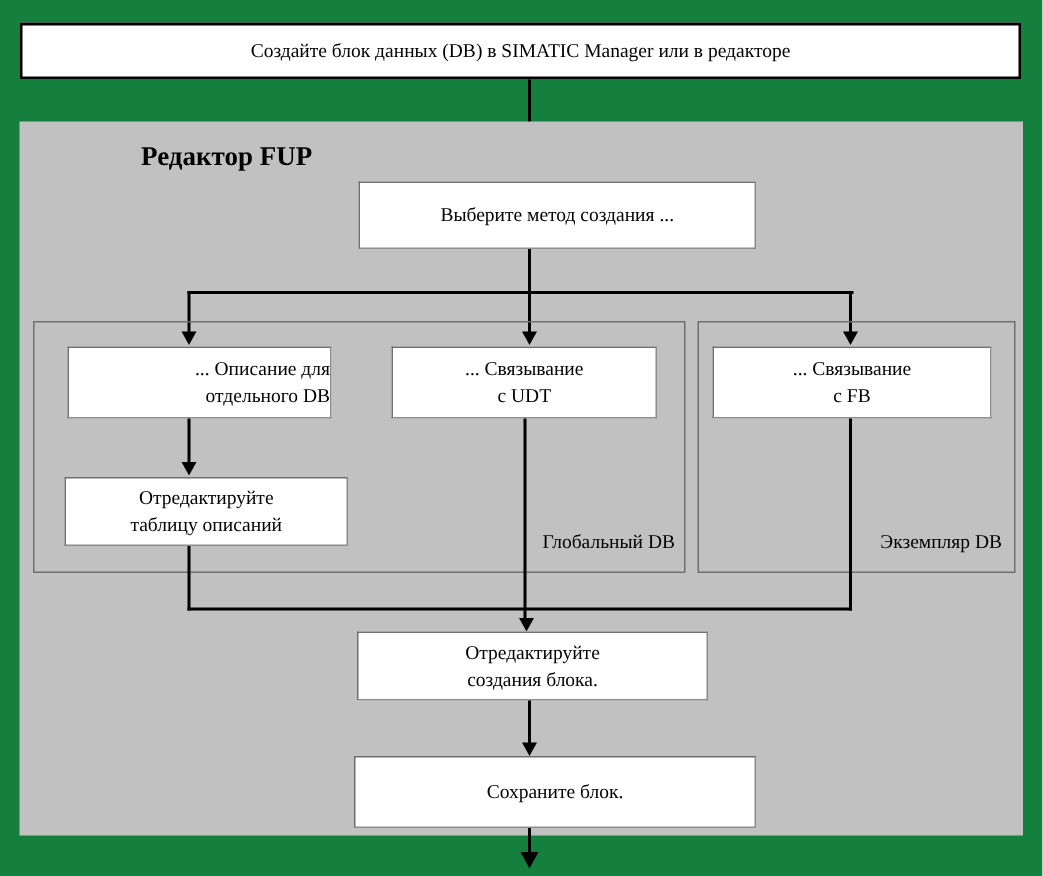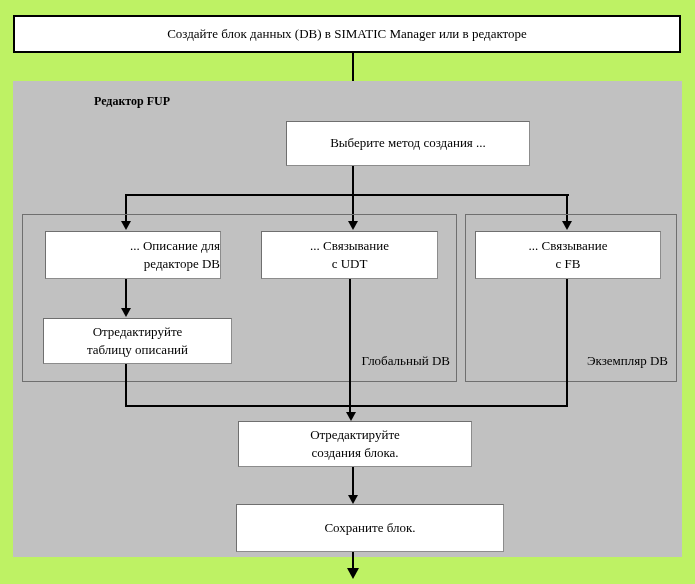--- a/index.html
+++ b/index.html
@@ -1,30 +1,30 @@
 <!DOCTYPE html>
 <html><head>
 <meta charset="utf-8">
 <style>
   html,body{margin:0;padding:0;background:#ffffff;}
   .stage{
     position:relative;
     width:695px;height:584px;
-    background:#bef264;
+    background:#15803d;
     font-family:"Liberation Serif","DejaVu Serif",serif;
     font-size:13px;color:#000;
     overflow:hidden;
   }
   .panel{
     position:absolute;left:13px;top:81px;width:669px;height:476px;
     background:#c1c1c1;
   }
   .panel-label{
     position:absolute;left:94px;top:94px;
-    font-weight:bold;font-size:12px;
+    font-weight:bold;font-size:18px;
   }
   .node{
     position:absolute;background:#ffffff;
     display:flex;flex-direction:column;align-items:center;justify-content:center;
     text-align:center;line-height:1.4;box-sizing:border-box;
   }
   .node-outer{border:2px solid #000000;}
   .node-inner{border:1px solid #8c8c8c;border-top-color:#6f6f6f;border-left-color:#6f6f6f;}
   .container-frame{
     position:absolute;border:1px solid #6f6f6f;box-sizing:border-box;background:transparent;
@@ -52,39 +52,39 @@
   <div class="node node-outer" style="left:13px;top:15px;width:668px;height:38px;">
     <span>Создайте блок данных (DB) в SIMATIC Manager или в редакторе</span>
   </div>
 
   <div class="vline" style="left:352px;top:53px;height:60px;"></div>
   <div class="arrowhead" style="left:348px;top:112px;"></div>
 
   <div class="panel"></div>
   <div class="panel-label">Редактор FUP</div>
 
-  <div class="node node-inner" style="left:239px;top:121px;width:244px;height:45px;margin-left:47px;">
+  <div class="node node-inner" style="left:239px;top:121px;width:265px;height:45px;">
     <span>Выберите метод создания ...</span>
   </div>
 
   <div class="vline" style="left:352px;top:166px;height:56px;"></div>
   <div class="hline" style="left:125px;top:194px;width:444px;"></div>
   <div class="vline" style="left:125px;top:194px;height:28px;"></div>
   <div class="vline" style="left:566px;top:194px;height:28px;"></div>
   <div class="arrowhead" style="left:121px;top:221px;"></div>
   <div class="arrowhead" style="left:348px;top:221px;"></div>
   <div class="arrowhead" style="left:562px;top:221px;"></div>
 
   <div class="container-frame" style="left:22px;top:214px;width:435px;height:168px;"></div>
 
   <div class="container-frame" style="left:465px;top:214px;width:212px;height:168px;"></div>
 
   <div class="node node-inner" style="left:45px;top:231px;width:176px;height:48px;align-items:flex-end;">
     <span>... Описание для</span>
-    <span>редакторе DB</span>
+    <span>отдельного DB</span>
   </div>
 
   <div class="node node-inner" style="left:261px;top:231px;width:177px;height:48px;">
     <span>... Связывание</span>
     <span>с UDT</span>
   </div>
 
   <div class="node node-inner" style="left:475px;top:231px;width:186px;height:48px;">
     <span>... Связывание</span>
     <span>с FB</span>

